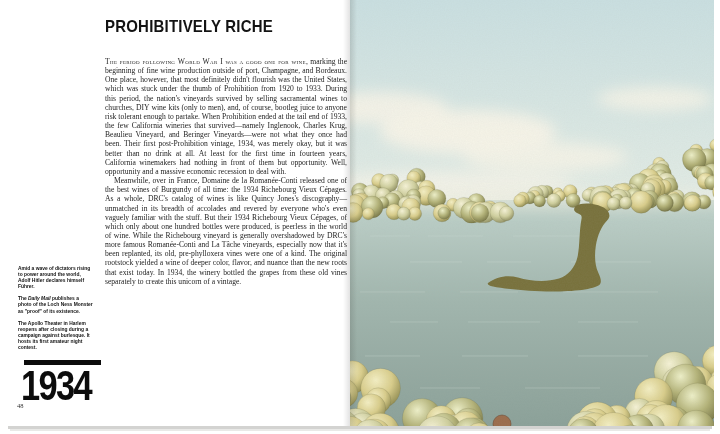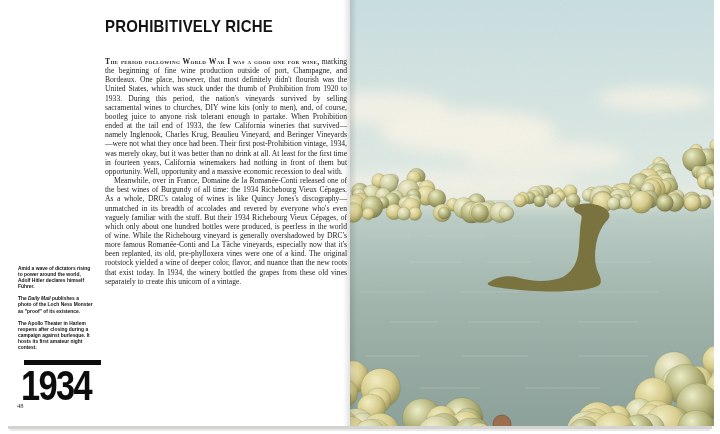--- a/index.html
+++ b/index.html
@@ -11,21 +11,21 @@
   .left-page{position:absolute;left:0;top:0;width:350px;height:426px;background:#ffffff;}
   .page-title{position:absolute;left:105px;top:17px;width:245px;
               font-family:"Liberation Sans",sans-serif;font-weight:700;
               font-size:15px;letter-spacing:.2px;color:#131313;
               transform:scaleY(1.08);transform-origin:left top;}
   .body-copy{position:absolute;left:105px;top:57px;width:242px;
              font-family:"Liberation Serif",serif;font-size:7.6px;line-height:9.15px;
              color:#232323;text-align:justify;}
   .body-copy p{margin:0;}
   .body-copy p + p{text-indent:9px;}
-  .lead{font-variant:small-caps;letter-spacing:.35px;font-weight:bold;}
+  .lead{font-variant:small-caps;letter-spacing:.35px;}
 
   .sidebar{position:absolute;left:18px;top:266px;width:75px;
            font-family:"Liberation Sans",sans-serif;font-weight:700;
            font-size:4.9px;line-height:6.1px;color:#121212;}
   .sidebar .note{margin:0 0 6px 0;}
 
   .year-rule{position:absolute;left:24px;top:360px;width:77px;height:4.5px;background:#0c0c0c;}
   .big-year{position:absolute;left:21px;top:362px;
             font-family:"Liberation Sans",sans-serif;font-weight:700;
             font-size:41px;letter-spacing:-2px;color:#0c0c0c;

